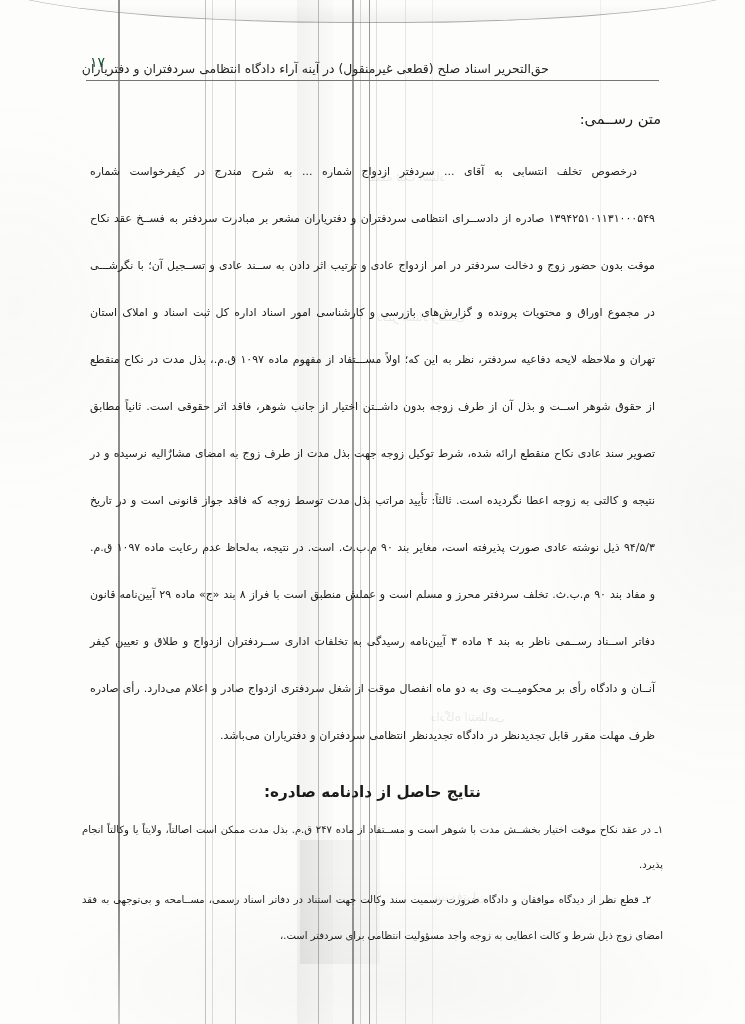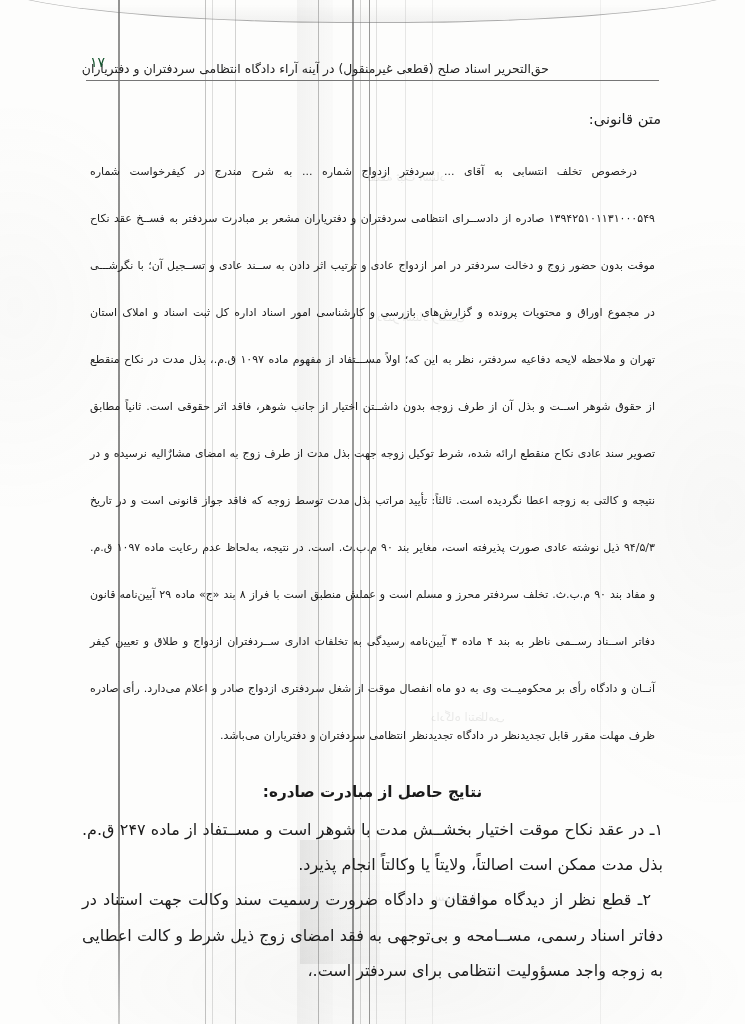--- a/index.html
+++ b/index.html
@@ -127,21 +127,21 @@
   .section-heading {
     font-size: 15.2px;
     font-weight: bold;
     line-height: 40px;
     text-align: center;
     letter-spacing: -0.2px;
     margin: 0;
   }
 
   .list-item {
-    font-size: 16px;
+    font-size: 10px;
     line-height: 35.2px;
     text-align: justify;
     text-align-last: right;
     letter-spacing: -0.15px;
     margin: 0;
   }
 
   .list-item.hang {
     text-indent: 12px;
   }
@@ -191,28 +191,28 @@
   <div class="bleed" style="top:880px; right:260px;">سردفتران</div>
 
   <div class="header">
     <div class="header-title">حق‌التحریر اسناد صلح (قطعی غیرمنقول) در آینه آراء دادگاه انتظامی سردفتران و دفتریاران</div>
     <div class="page-number">١٧</div>
     <div class="header-rule"></div>
   </div>
 
   <div class="body-area">
 
-    <div class="label-line">متن قانونی:</div>
+    <div class="label-line">متن رســمی:</div>
 
     <div class="spacer-xs"></div>
 
     <p class="para indent-first">درخصوص تخلف انتسابی به آقای ... سردفتر ازدواج شماره ... به شرح مندرج در کیفرخواست شماره ۱۳۹۴۲۵۱۰۱۱۳۱۰۰۰۵۴۹ صادره از دادســرای انتظامی سردفتران و دفتریاران مشعر بر مبادرت سردفتر به فســخ عقد نکاح موقت بدون حضور زوج و دخالت سردفتر در امر ازدواج عادی و ترتیب اثر دادن به ســند عادی و تســجیل آن؛ با نگرشـــی در مجموع اوراق و محتویات پرونده و گزارش‌های بازرسی و کارشناسی امور اسناد اداره کل ثبت اسناد و املاک استان تهران و ملاحظه لایحه دفاعیه سردفتر، نظر به این که؛ اولاً مســـتفاد از مفهوم ماده ۱۰۹۷ ق.م.، بذل مدت در نکاح منقطع از حقوق شوهر اســت و بذل آن از طرف زوجه بدون داشــتن اختیار از جانب شوهر، فاقد اثر حقوقی است. ثانیاً مطابق تصویر سند عادی نکاح منقطع ارائه شده، شرط توکیل زوجه جهت بذل مدت از طرف زوج به امضای مشارٌالیه نرسیده و در نتیجه و کالتی به زوجه اعطا نگردیده است. ثالثاً: تأیید مراتب بذل مدت توسط زوجه که فاقد جواز قانونی است و در تاریخ ۹۴/۵/۳ ذیل نوشته عادی صورت پذیرفته است، مغایر بند ۹۰ م.ب.ث. است. در نتیجه، به‌لحاظ عدم رعایت ماده ۱۰۹۷ ق.م. و مفاد بند ۹۰ م.ب.ث. تخلف سردفتر محرز و مسلم است و عملش منطبق است با فراز ۸ بند «ج» ماده ۲۹ آیین‌نامه قانون دفاتر اســناد رســمی ناظر به بند ۴ ماده ۳ آیین‌نامه رسیدگی به تخلفات اداری ســردفتران ازدواج و طلاق و تعیین کیفر آنــان و دادگاه رأی بر محکومیــت وی به دو ماه انفصال موقت از شغل سردفتری ازدواج صادر و اعلام می‌دارد. رأی صادره ظرف مهلت مقرر قابل تجدیدنظر در دادگاه تجدیدنظر انتظامی سردفتران و دفتریاران می‌باشد.</p>
 
     <div class="spacer-sm"></div>
 
-    <p class="section-heading">نتایج حاصل از مبادرت صادره:</p>
+    <p class="section-heading">نتایج حاصل از دادنامه صادره:</p>
 
     <p class="list-item">۱ـ در عقد نکاح موقت اختیار بخشــش مدت با شوهر است و مســتفاد از ماده ۲۴۷ ق.م. بذل مدت ممکن است اصالتاً، ولایتاً یا وکالتاً انجام پذیرد.</p>
 
     <p class="list-item hang">۲ـ قطع نظر از دیدگاه موافقان و دادگاه ضرورت رسمیت سند وکالت جهت استناد در دفاتر اسناد رسمی، مســامحه و بی‌توجهی به فقد امضای زوج ذیل شرط و کالت اعطایی به زوجه واجد مسؤولیت انتظامی برای سردفتر است.،</p>
 
   </div>
 </div>
 
 </body></html>

